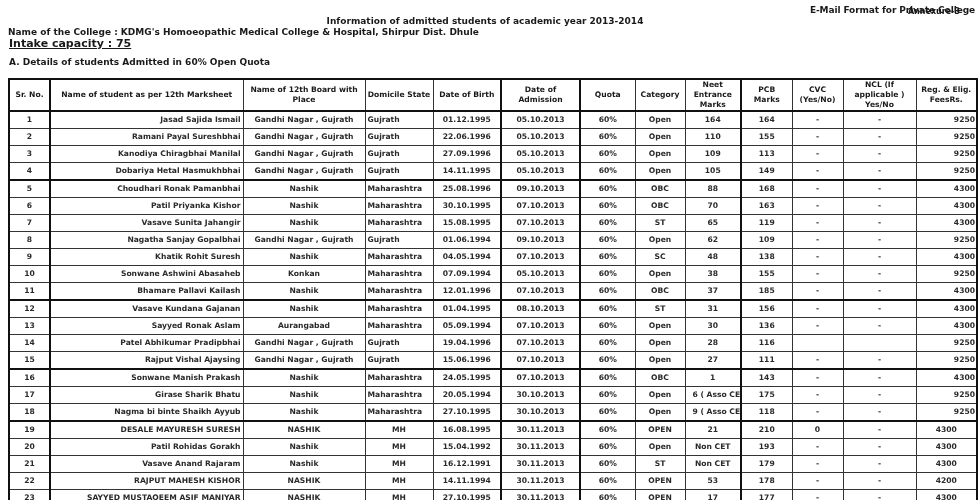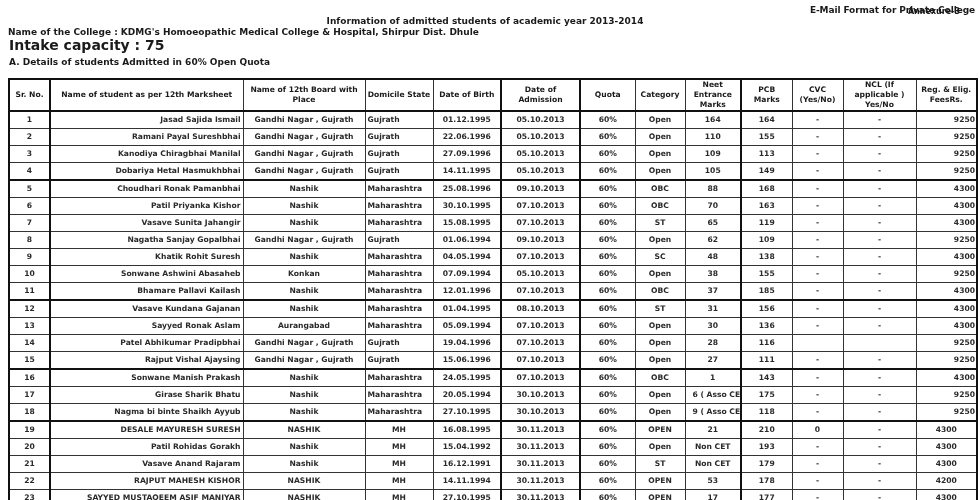--- a/index.html
+++ b/index.html
@@ -3,21 +3,21 @@
 <meta charset="utf-8">
 <style>
   html, body { margin:0; padding:0; background:#ffffff; }
   body { width:980px; height:500px; overflow:hidden; position:relative; font-family:"DejaVu Sans", sans-serif; color:#1a1a1a; }
   .title1 { position:absolute; left:0; width:980px; top:5px; text-align:right; font-size:9px; font-weight:bold; letter-spacing:-0.1px; }
   .title1 span { position:relative; left:-5px; }
   .title2 { position:absolute; left:0; width:980px; top:16px; text-align:center; font-size:9px; font-weight:bold; }
   .title2 span { position:relative; left:-5px; }
   .annex { position:absolute; right:20px; top:7px; font-size:8px; font-weight:bold; }
   .college { position:absolute; left:8px; top:27px; font-size:9px; font-weight:bold; }
-  .intake { position:absolute; left:9px; top:37px; font-size:14px; font-weight:bold; }
+  .intake { position:absolute; left:9px; top:37px; font-size:11px; font-weight:bold;text-decoration:underline; }
   .section { position:absolute; left:9px; top:57px; font-size:9px; font-weight:bold; }
   table { position:absolute; left:8px; top:78px; border-collapse:collapse; table-layout:fixed; width:968px; }
   th, td { border:1px solid #333; font-size:7.6px; padding:0 2px; overflow:hidden; white-space:nowrap; }
   th { font-weight:bold; text-align:center; line-height:10px; height:30px; white-space:normal; }
   td { height:16px; line-height:16px; text-align:center; font-weight:bold; color:#2a2a2a; }
   td.name { text-align:right; padding-left:4px; }
   td.dom-left { text-align:left; padding-left:2px;margin-top:36px; }
   td.fee { text-align:right; padding-right:1px; }
   td.fee-c { text-align:center; }
   td.neet-clip { text-align:right; padding-left:7px; }

